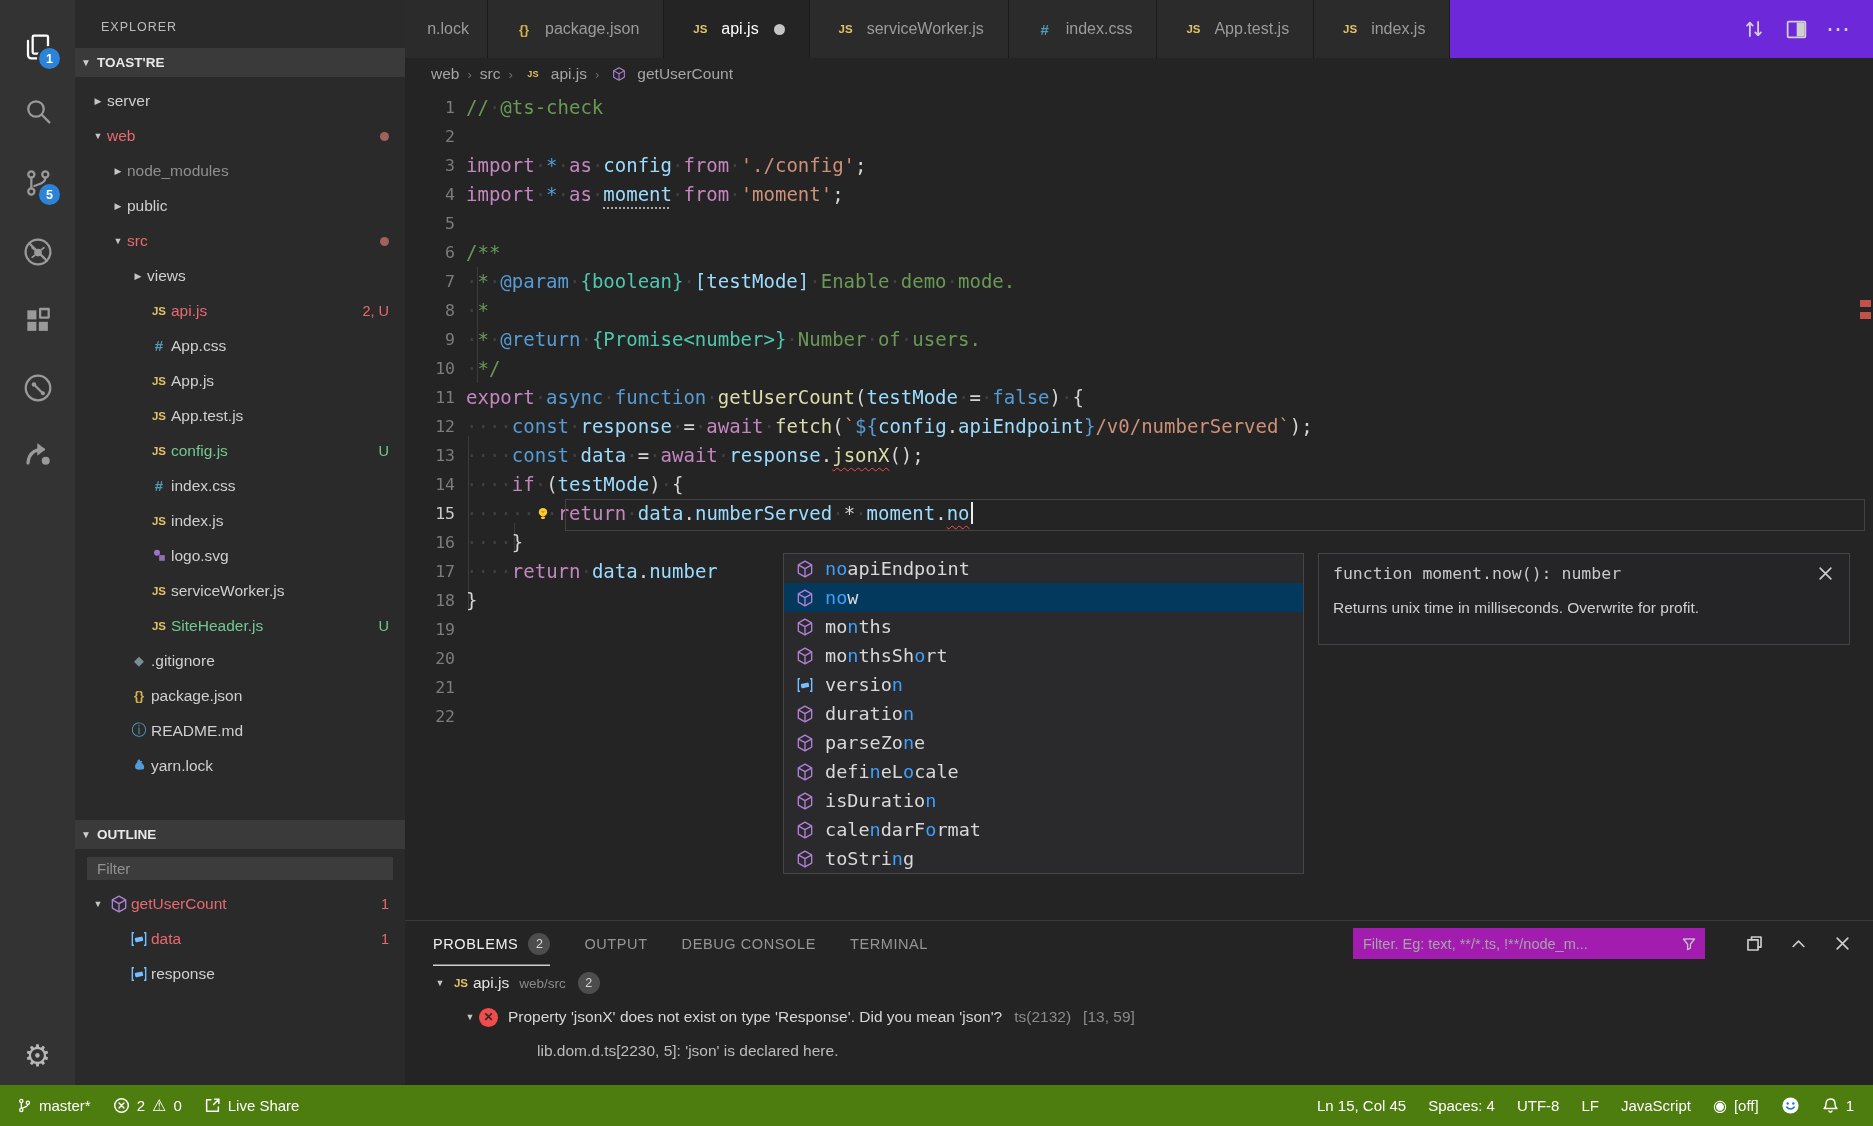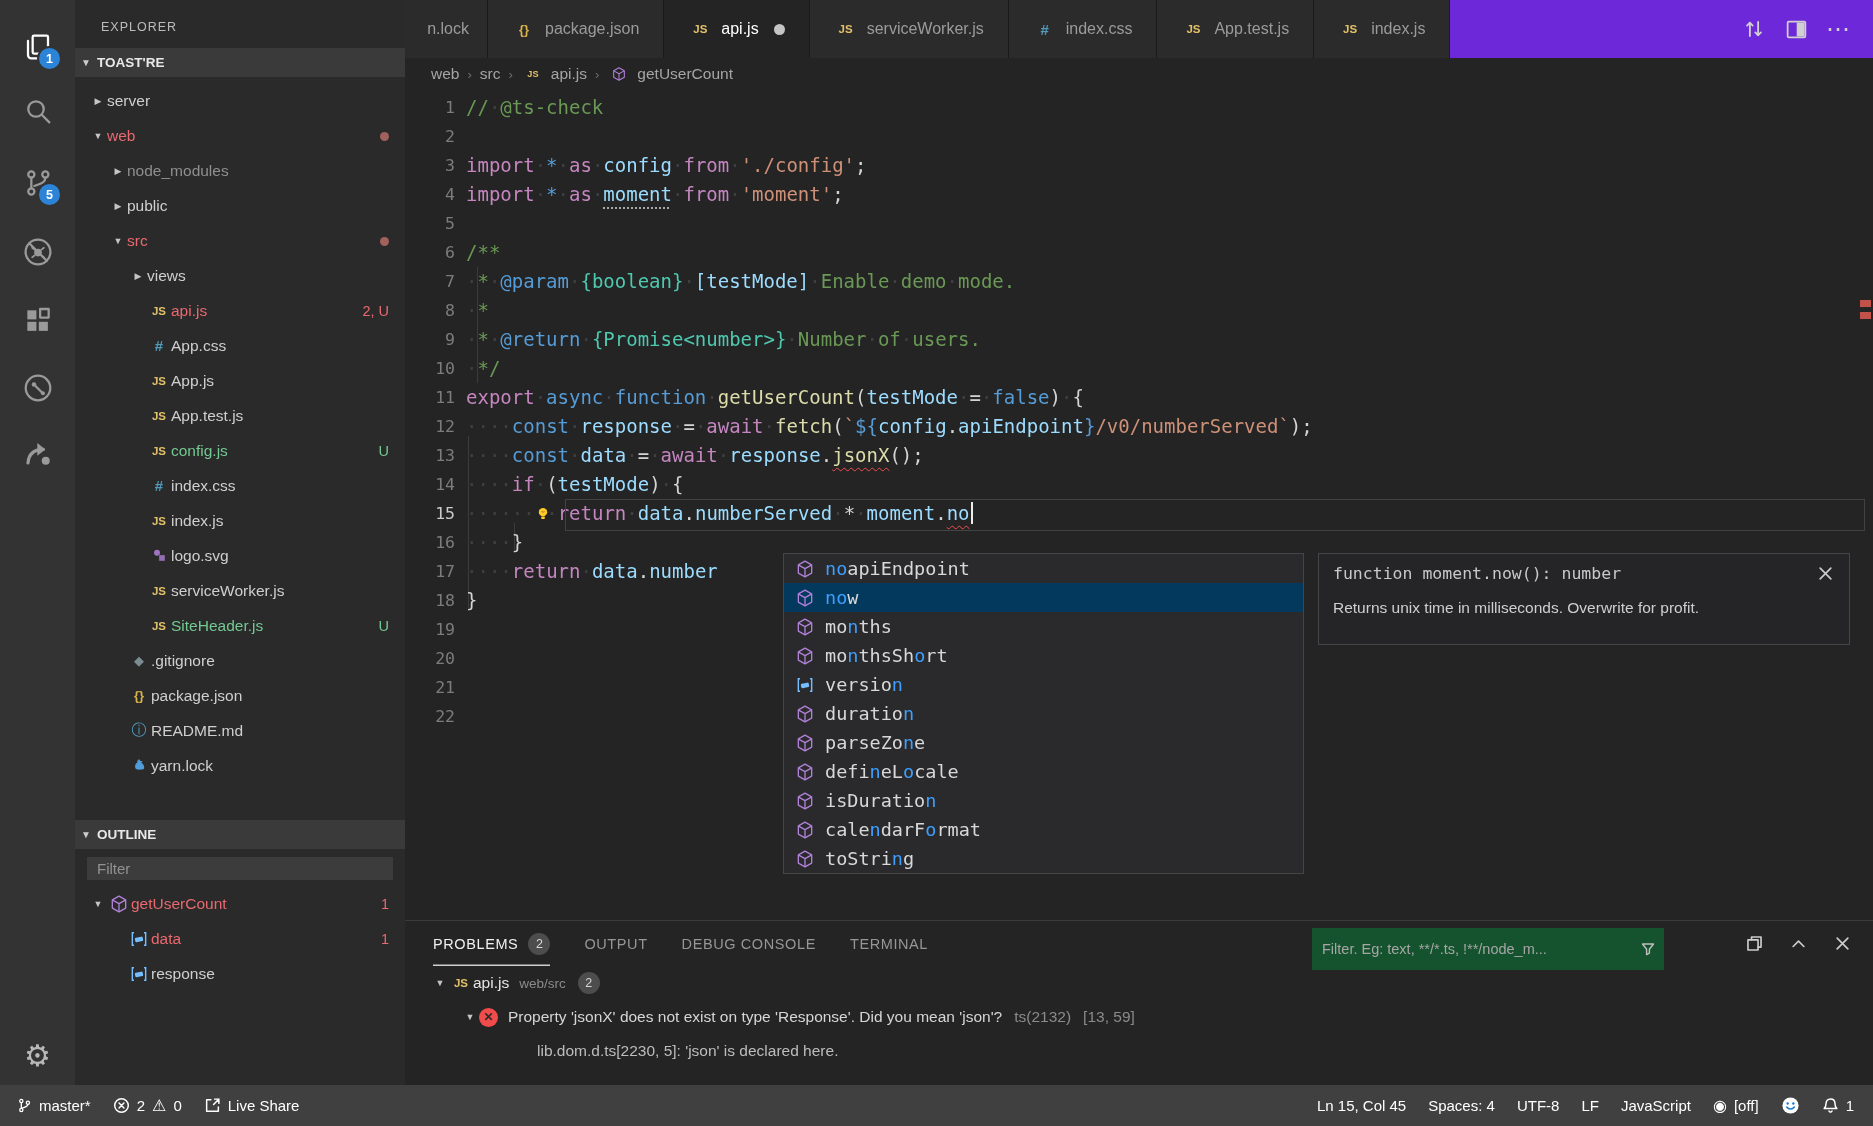--- a/index.html
+++ b/index.html
@@ -96,36 +96,36 @@
   .hover-close{cursor:pointer;color:#cccccc;font-size:15px;font-family:"DejaVu Sans",sans-serif}
   .hover-doc{margin-top:16px;font-size:15.5px;color:#cfcfcf}
 
   
   .panel{position:absolute;left:0;right:0;top:920px;bottom:0;background:#242425;border-top:1px solid #3a3a3c}
   .panel-header{height:45px;display:flex;align-items:flex-start;padding-left:28px}
   .ptab{margin-right:34px;font-size:14.5px;letter-spacing:.6px;color:#969696;cursor:pointer;display:flex;align-items:center;gap:10px;height:100%}
   .ptab.active{color:#f0f0f0;box-shadow:inset 0 -1.5px 0 #cfcfcf}
   .pbadge{min-width:22px;height:22px;border-radius:50%;background:#4d4d4d;color:#d8d8d8;font-size:12.5px;
       display:flex;align-items:center;justify-content:center;letter-spacing:0}
-  .panel-filter{position:absolute;left:907px;top:7px;width:352px;height:42px;background:#14532d;display:flex;align-items:center}
+  .panel-filter{position:absolute;left:948px;top:7px;width:352px;height:31px;background:#a21caf;display:flex;align-items:center}
   .panel-filter input{flex:1;background:transparent;border:none;outline:none;color:#ccc;font-size:14.5px;padding:0 6px 0 10px;font-family:"Liberation Sans",sans-serif}
   .panel-filter input::placeholder{color:#a6a6a6}
   .panel-filter .ficon2{flex:none;padding-right:8px;color:#c0c0c0}
   .panel-actions{position:absolute;right:16px;top:7px;display:flex;gap:14px;color:#cccccc}
   .pact{width:30px;height:30px;display:flex;align-items:center;justify-content:center;cursor:pointer}
   .prow{display:flex;align-items:center;font-size:15.5px;height:34px;cursor:pointer}
   .prow .tw{font-size:9px}
   .prow .meta{color:#8b8b8b;margin-left:12px}
   .prow .path{color:#8b8b8b;font-size:13.5px;margin-left:10px}
   .prow .pbadge{margin-left:12px}
   .errdot{width:19px;height:19px;border-radius:50%;background:#f14c4c;color:#2b2b2b;display:flex;align-items:center;
       justify-content:center;font-size:12px;font-weight:bold;margin-right:10px}
 
   
-  .statusbar{position:absolute;left:0;right:0;bottom:0;height:41px;background:#404040;color:#fff;
+  .statusbar{position:absolute;left:0;right:0;bottom:0;height:41px;background:#4d7c0f;color:#fff;
       display:flex;justify-content:space-between;align-items:center;font-size:15px;z-index:30}
   .sb-group{display:flex;height:100%}
   .sb-item{display:flex;align-items:center;gap:7px;padding:0 11px;height:100%;cursor:pointer;white-space:nowrap}
   .uni{font-family:"DejaVu Sans",sans-serif}
 </style>
 </head>
 <body>
 
 <div class="app">
 

